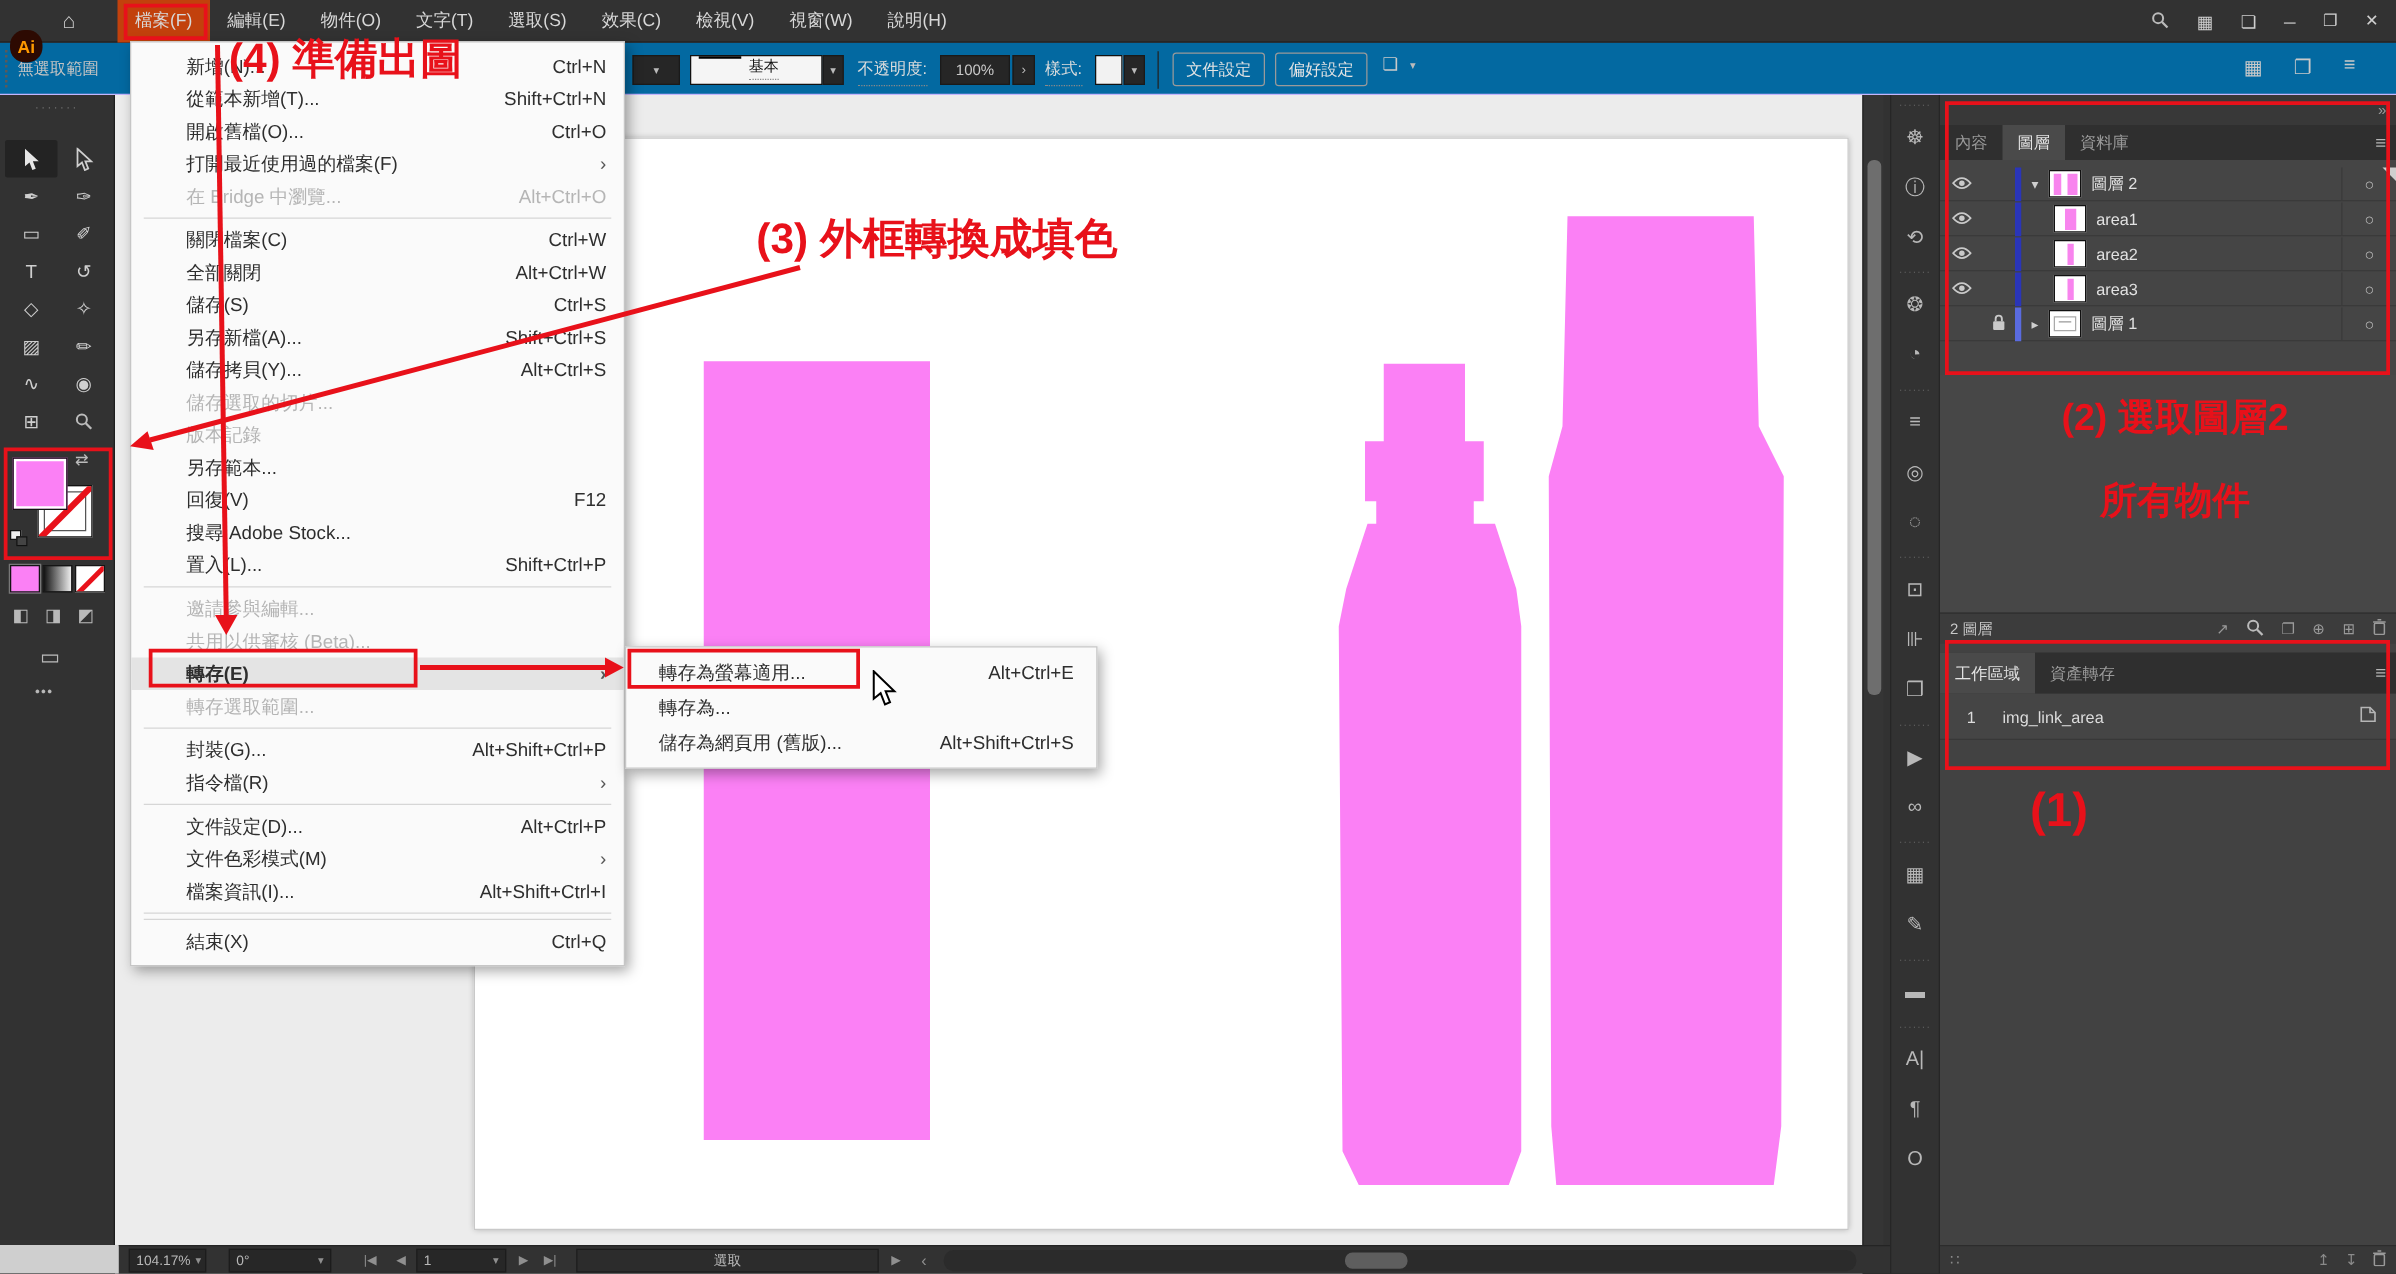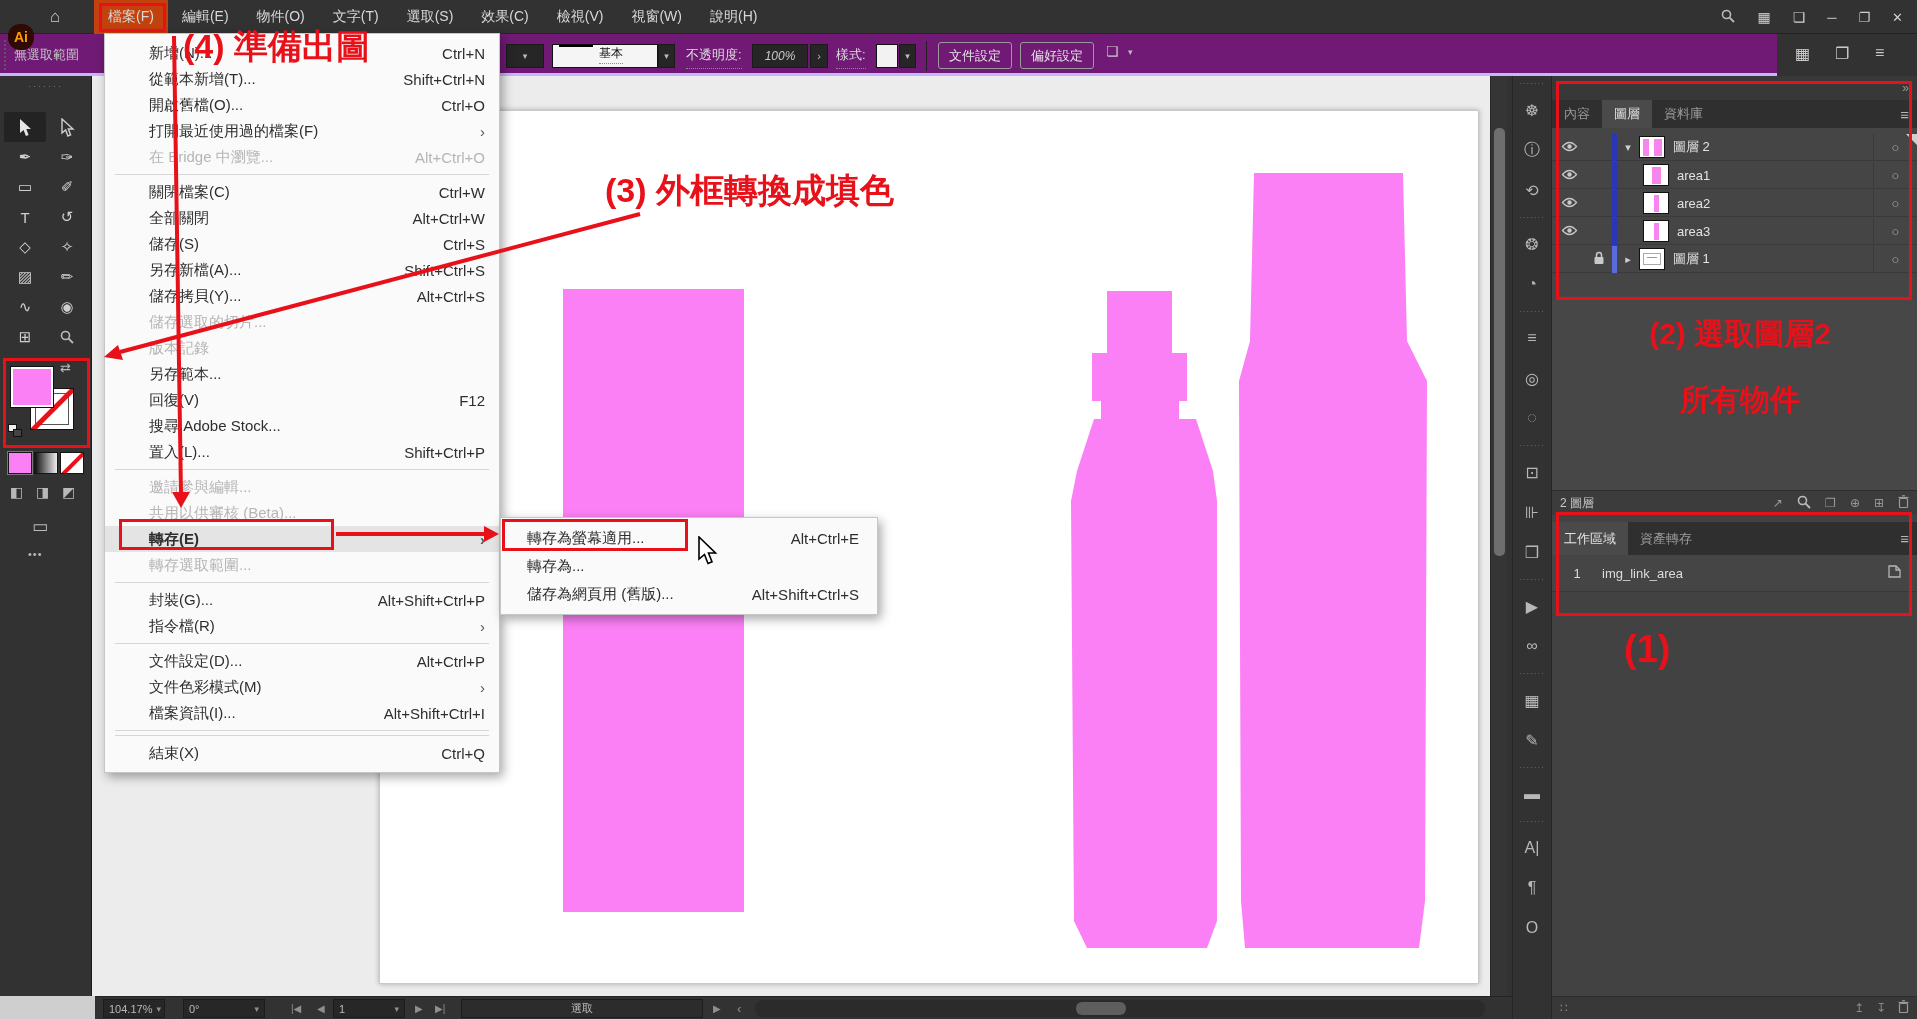--- a/index.html
+++ b/index.html
@@ -11,25 +11,25 @@
   .titlebar{left:0;top:0;width:1917px;height:34px;background:#323232;border-bottom:1px solid #232323;z-index:5;}
   .ailogo{left:8px;top:4px;width:26px;height:26px;background:#2d0a02;border-radius:12px;color:#ff9a00;
           font-weight:bold;font-size:14px;text-align:center;line-height:26px;margin-top:20px;}
   .homeic{left:50px;top:4px;font-size:17px;color:#cfcfcf;line-height:26px;}
   .tbmenus{left:94px;top:0;height:34px;display:flex;align-items:stretch;}
   .tb-menu{padding:0 14px;font-size:14px;color:#d8d8d8;display:flex;align-items:center;}
   .tb-menu.open{background:#c2410c;}
   .tbright{top:0;right:0;height:34px;display:flex;align-items:center;gap:22px;padding-right:14px;color:#cfcfcf;font-size:14px;}
   .winbtn{font-size:13px;color:#cfcfcf;}
   
-  .controlbar{left:0;top:34px;width:1777px;height:42px;background:#701a75;border-bottom:3px solid #c4b5fd;z-index:4;}
+  .controlbar{left:0;top:34px;width:1917px;height:42px;background:#0369a1;border-bottom:1px solid #c4b5fd;z-index:4;}
   .cb-grip{left:4px;top:6px;width:4px;height:30px;border-left:2px dotted #5a5a5a;}
   .cb-text{font-size:13px;color:#c3c3c3;line-height:42px;}
   .cb-dot{border-bottom:1px dotted #8a8a8a;padding-bottom:1px;}
-  .field{background:#262626;border:1px solid #1a1a1a;color:#c9c9c9;font-size:12px;display:flex;align-items:center;justify-content:center;font-style:italic;}
+  .field{background:#262626;border:1px solid #1a1a1a;color:#c9c9c9;font-size:12px;display:flex;align-items:center;justify-content:center;}
   .whitebox{background:#f5f5f5;border:1px solid #111;color:#111;font-size:12px;display:flex;align-items:flex-start;gap:6px;padding:0 6px;}
   .strokeline{display:inline-block;width:34px;height:2px;background:#000;}
   .ddbtn{background:#262626;border:1px solid #1a1a1a;color:#bbb;font-size:9px;display:flex;align-items:center;justify-content:center;}
   .outbtn{border:1px solid #9a9a9a;border-radius:3px;color:#e3e3e3;font-size:13px;display:flex;align-items:center;justify-content:center;background:transparent;}
   .cbvline{width:1px;background:#222;}
   
   .toolbar{left:0;top:76px;width:92px;height:920px;background:#323232;border-right:1px solid #1d1d1d;z-index:3;}
   .grip-h{width:100%;text-align:center;color:#777;font-size:9px;letter-spacing:2px;line-height:12px;}
   .toolgrid{left:4px;top:36px;width:84px;display:grid;grid-template-columns:42px 42px;}
   .tool{height:30px;display:flex;align-items:center;justify-content:center;color:#cfcfcf;font-size:15px;}

